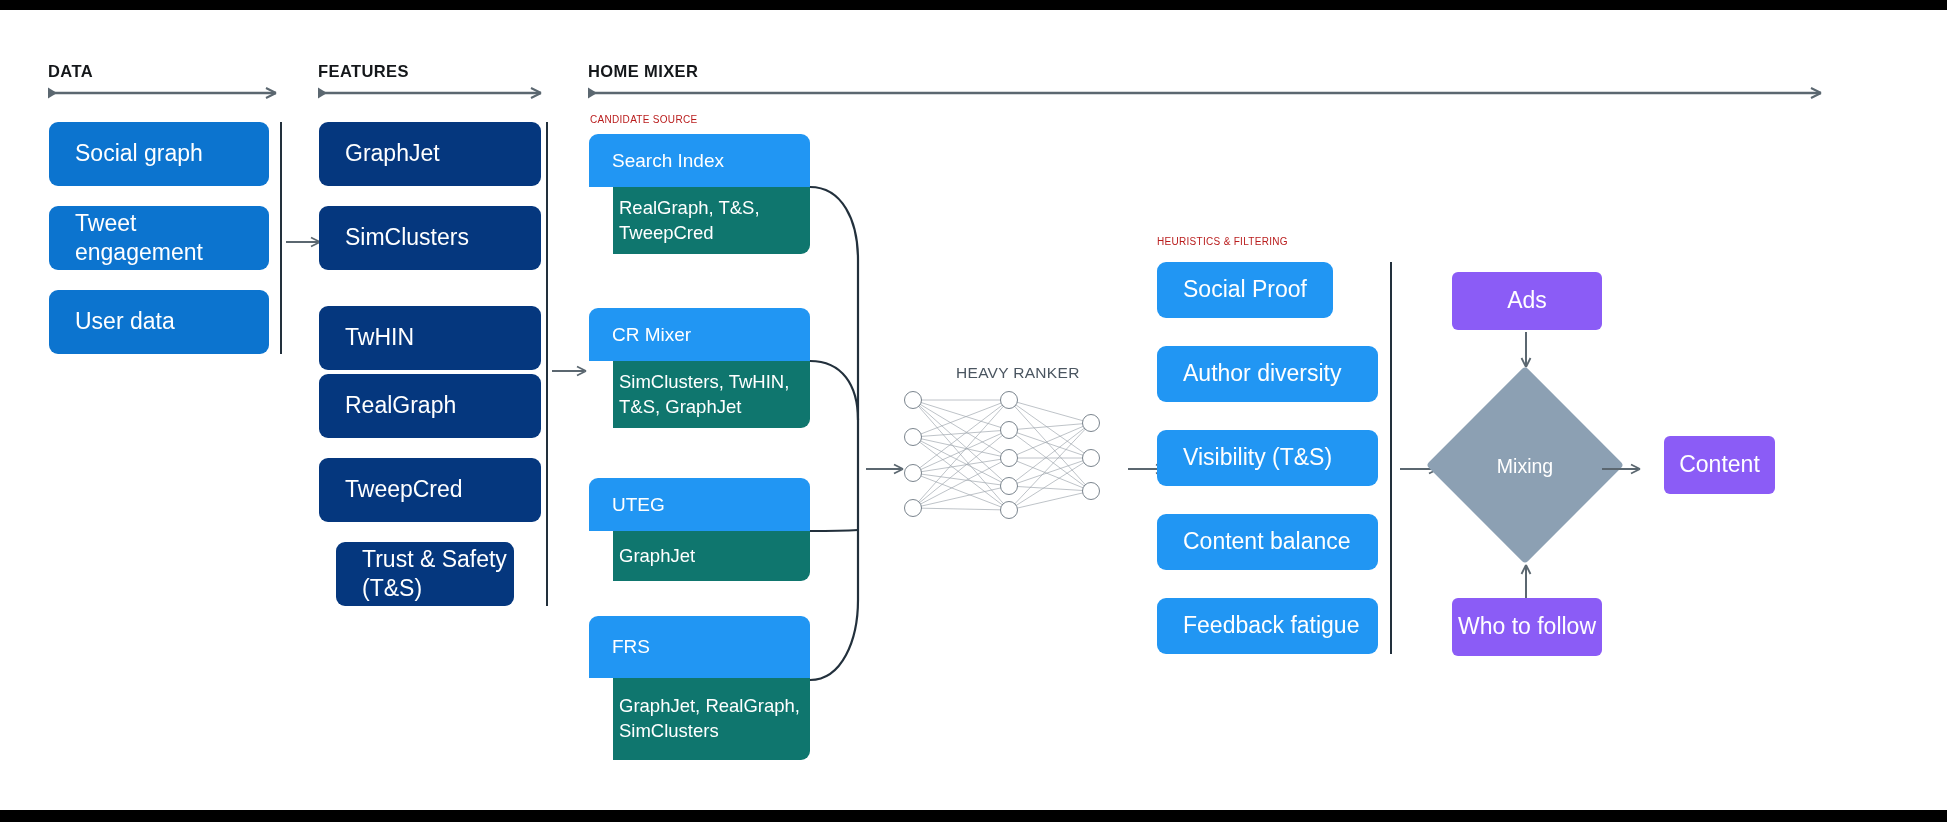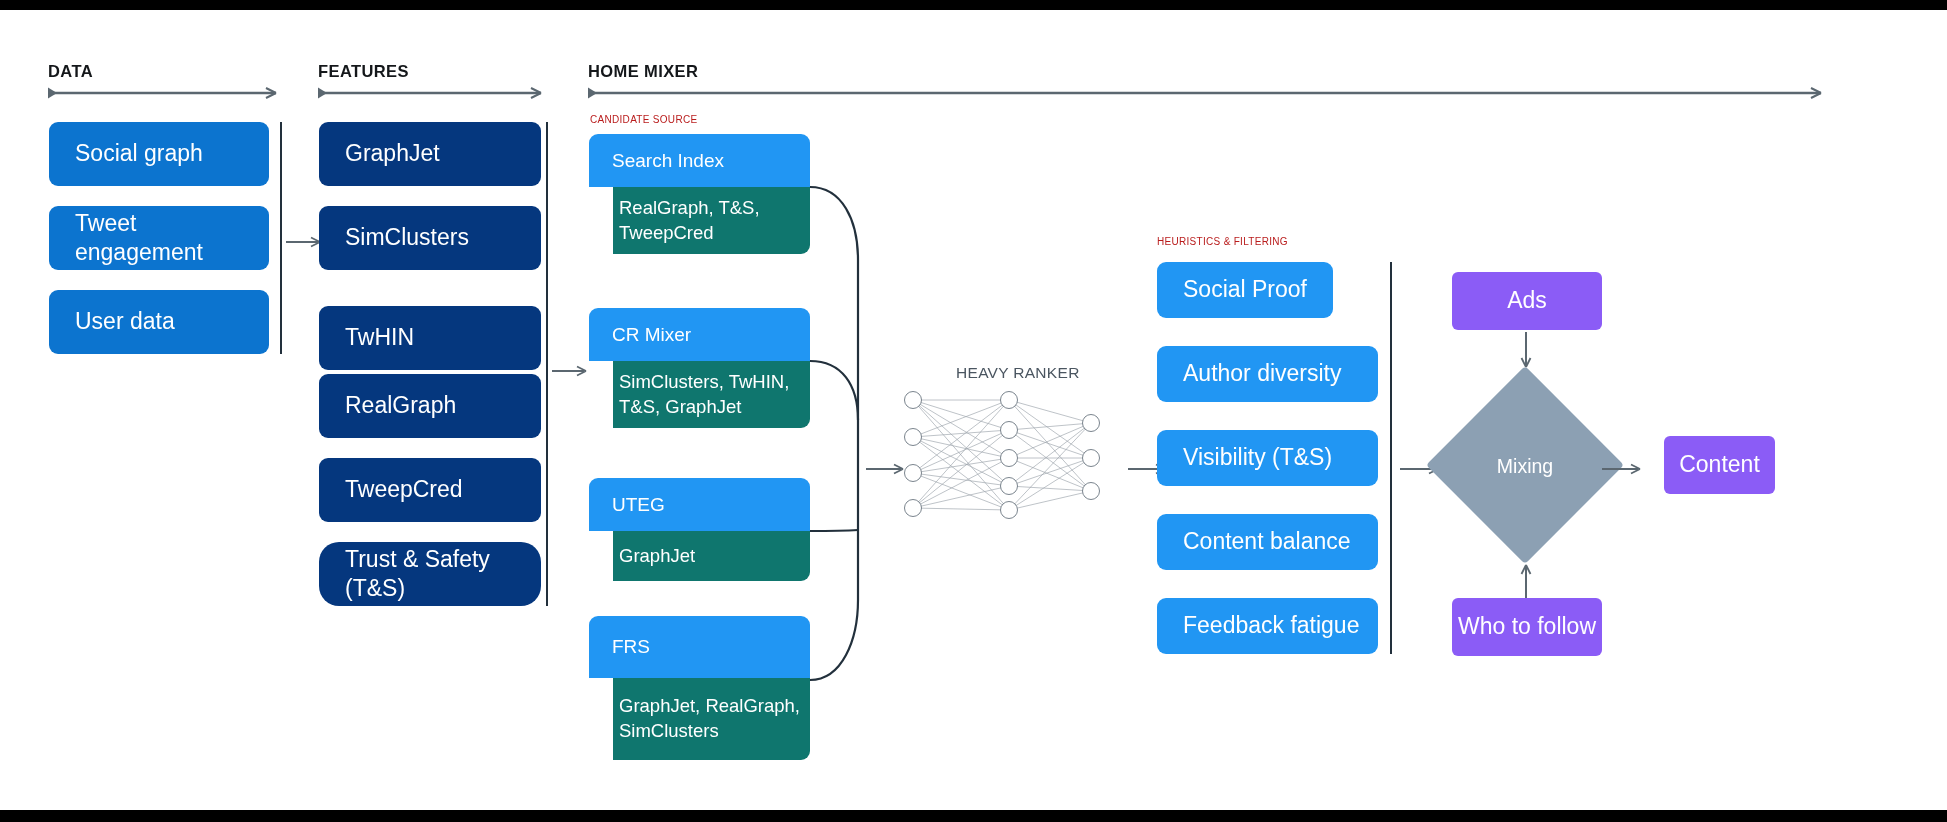--- a/index.html
+++ b/index.html
@@ -165,21 +165,21 @@
   <svg class="flow-svg" style="left:286px; top:225px; width:36px; height:14px;" viewBox="0 0 36 14">
     <path d="M0 7 L32 7" stroke="#5b6770" stroke-width="2" fill="none"></path>
     <path d="M34 7 L25 2.5 M34 7 L25 11.5" stroke="#5b6770" stroke-width="1.8" fill="none"></path>
   </svg>
 
   <div class="card feature" style="left:319px; top:112px; width:222px; height:64px;">GraphJet</div>
   <div class="card feature" style="left:319px; top:196px; width:222px; height:64px;">SimClusters</div>
   <div class="card feature" style="left:319px; top:280px; width:222px; height:64px;margin-top:16px;">TwHIN</div>
   <div class="card feature" style="left:319px; top:364px; width:222px; height:64px;">RealGraph</div>
   <div class="card feature" style="left:319px; top:448px; width:222px; height:64px;">TweepCred</div>
-  <div class="card feature" style="left:319px; top:532px; width:222px; height:64px;border-radius:20px;">Trust &amp; Safety (T&amp;S)</div>
+  <div class="card feature" style="left:336px; top:532px; width:178px; height:64px;">Trust &amp; Safety (T&amp;S)</div>
 
   <div class="vrule" style="left:546px; top:112px; height:484px;"></div>
 
   <svg class="flow-svg" style="left:552px; top:354px; width:36px; height:14px;" viewBox="0 0 36 14">
     <path d="M0 7 L32 7" stroke="#5b6770" stroke-width="2" fill="none"></path>
     <path d="M34 7 L25 2.5 M34 7 L25 11.5" stroke="#5b6770" stroke-width="1.8" fill="none"></path>
   </svg>
 
   <div class="cs" style="left:589px; top:124px; width:221px; height:120px;">
     <div class="cs-head" style="height:53px;">Search Index</div>

